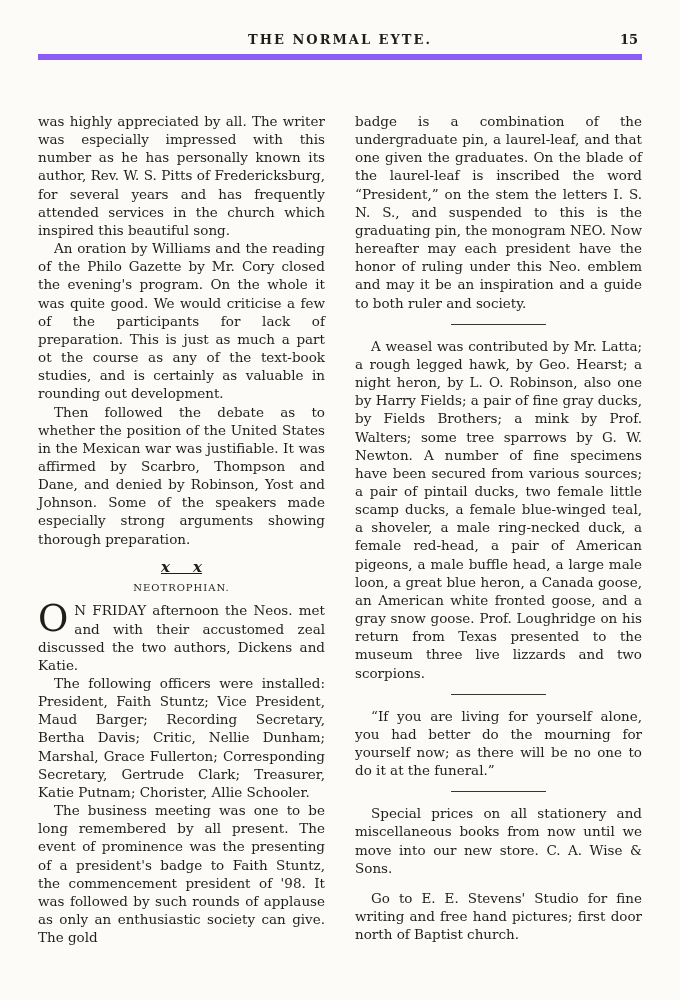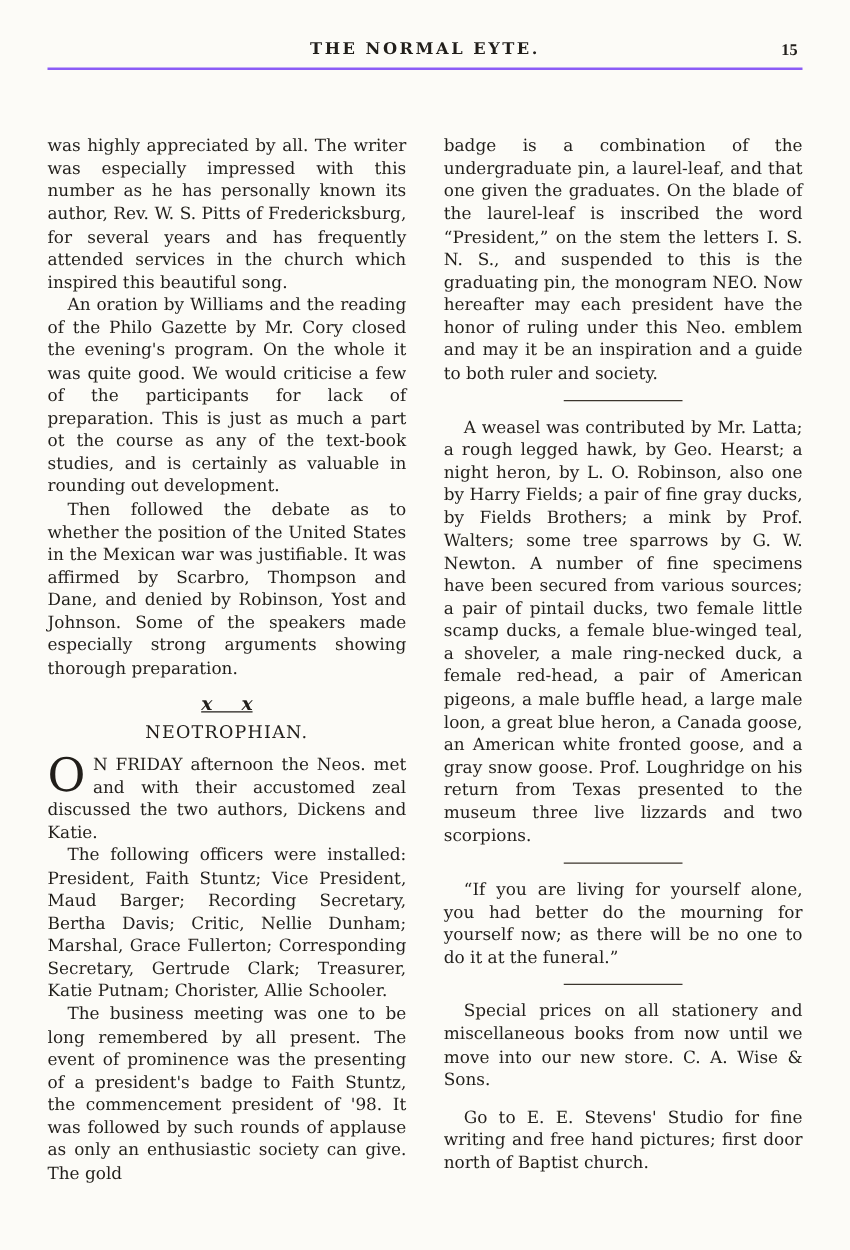--- a/index.html
+++ b/index.html
@@ -15,38 +15,37 @@
     box-sizing: border-box;
     background: #fcfbf7;
     color: #211e1a;
     font-family: "DejaVu Serif", "Liberation Serif", serif;
     padding: 32px 38px 26px 38px;
     overflow: hidden;
   }
   .masthead {
     position: relative;
     height: 22px;
-    border-bottom: 2px solid #8b5cf6;
+    border-bottom: 6px solid #8b5cf6;
     margin-bottom: 16px;
   }
   .masthead-title {
     position: absolute;
     left: 0; right: 0;
     text-align: center;
     font-weight: bold;
     font-size: 13px;
     letter-spacing: 2px;
   }
   .masthead-pagenum {
     position: absolute;
     right: 4px;
     top: 0;
     font-weight: bold;
     font-size: 13px;
-    font-family: Liberation Serif, serif;
   }
   .columns {
     display: flex;
     gap: 30px;
     margin-top: 16px;
   }
   .col {
     flex: 1 1 0;
     min-width: 0;
     font-size: 13.5px;
@@ -67,21 +66,21 @@
     font-style: italic;
     font-weight: bold;
     font-size: 15px;
     word-spacing: 18px;
     margin: 9px 0 4px 0 !important;
     text-decoration: underline;
   }
   .section-title {
     text-align: center;
     text-indent: 0 !important;
-    font-size: 14px;
+    font-size: 10px;
     letter-spacing: 1px;
     margin: 2px 0 7px 0 !important;
   }
   .dropcap-para {
     text-indent: 0 !important;
   }
   .dropcap {
     float: left;
     font-size: 37px;
     line-height: 31px;

